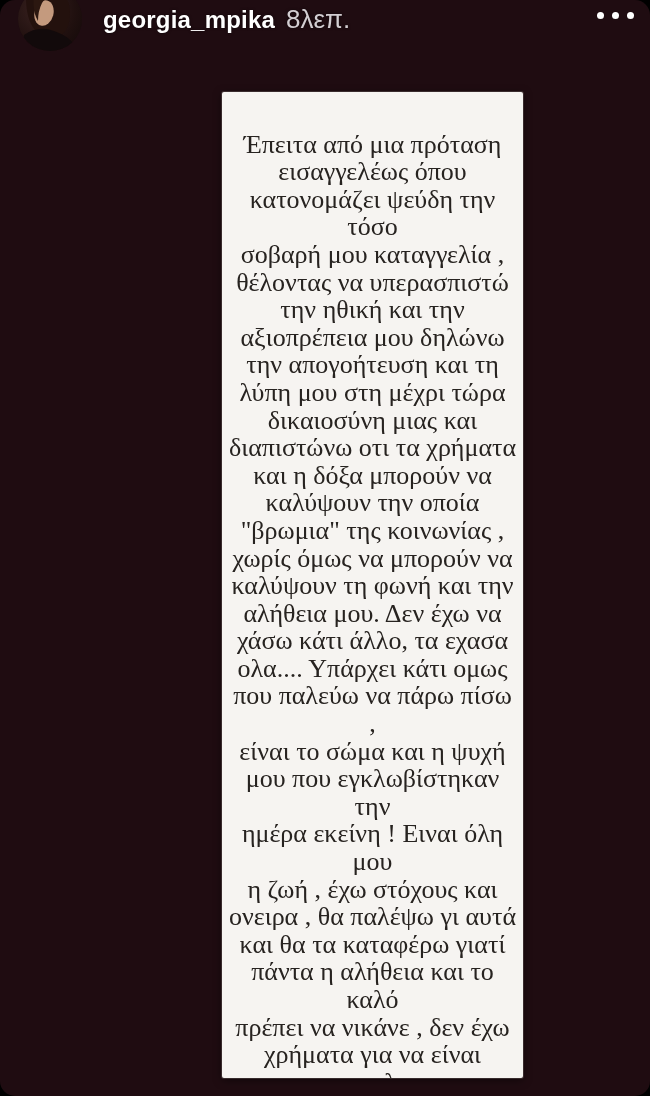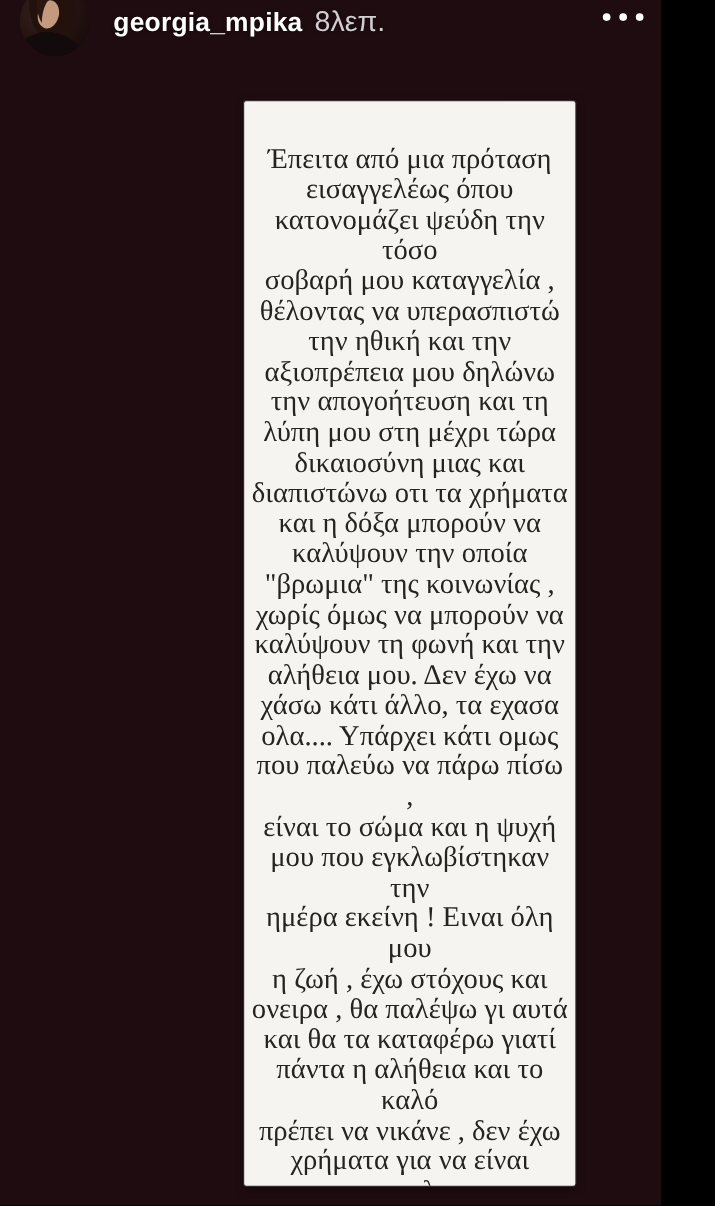--- a/index.html
+++ b/index.html
@@ -2,26 +2,27 @@
 <html><head>
 <meta charset="utf-8">
 <style>
   html, body {
     margin: 0;
     padding: 0;
     background: #000;
   }
   .screen {
     position: relative;
-    width: 601px;
+    width: 650px;
     height: 1096px;
     overflow: hidden;
     background: radial-gradient(ellipse at 50% 35%, #261017 0%, #1e0b10 55%, #190archive 100%);
     background-color: #1f0c11;
     font-family: "Liberation Sans", "DejaVu Sans", sans-serif;
+    border-radius: 15px;
   }
   
   .story-header {
     position: absolute;
     top: 0; left: 0; right: 0;
     height: 64px;
     z-index: 5;
   }
   .avatar {
     position: absolute;

